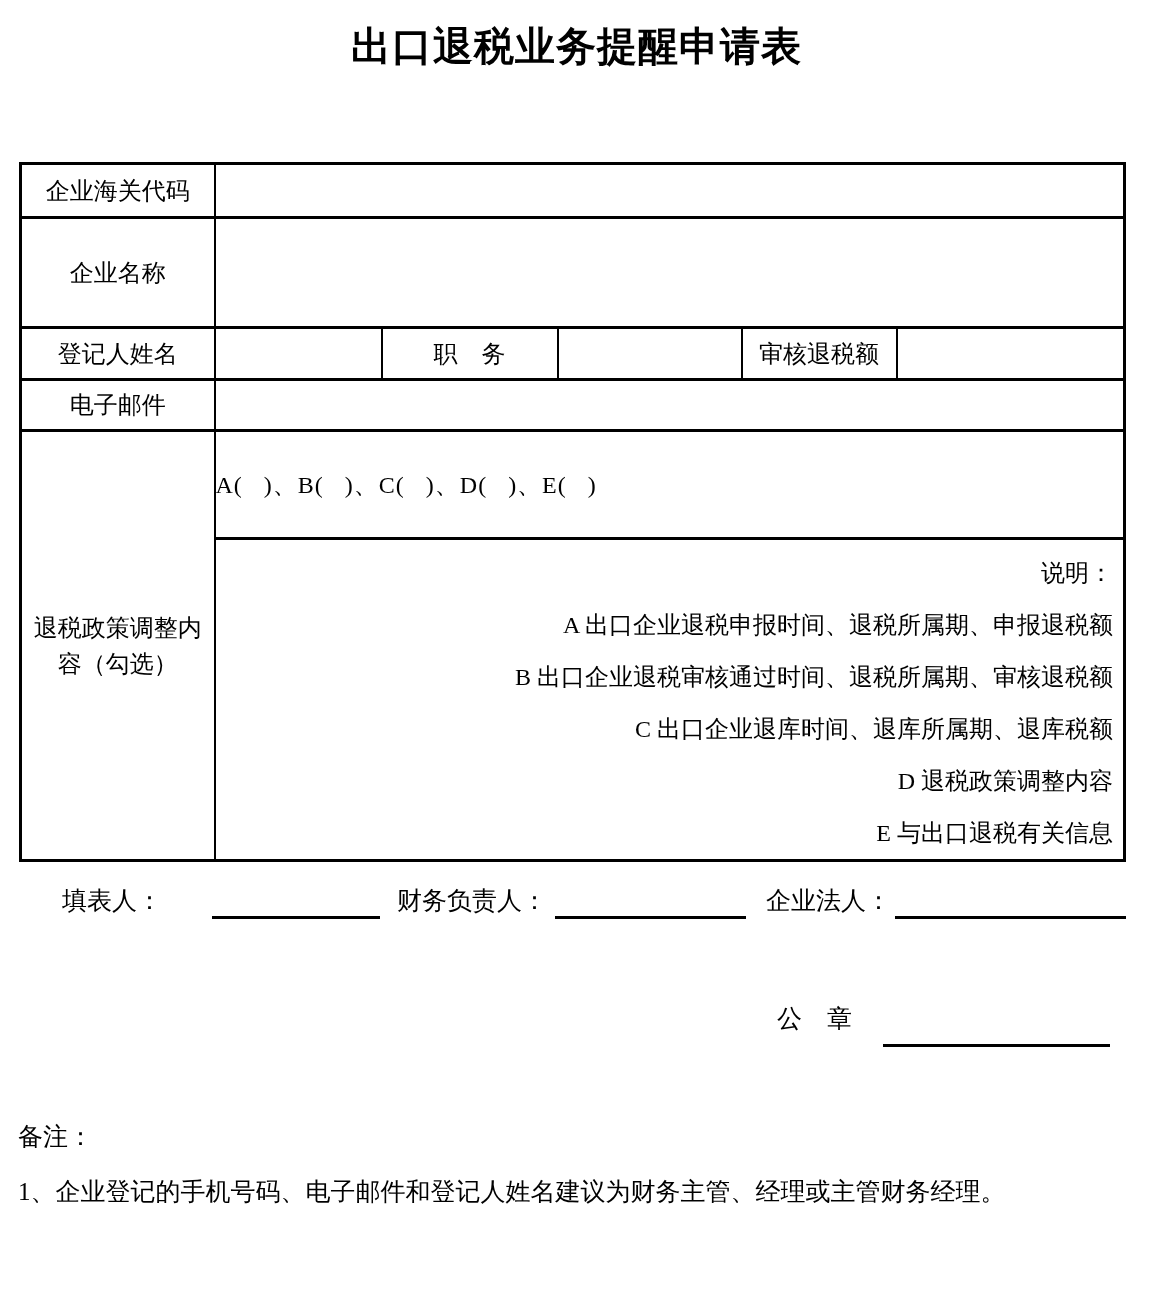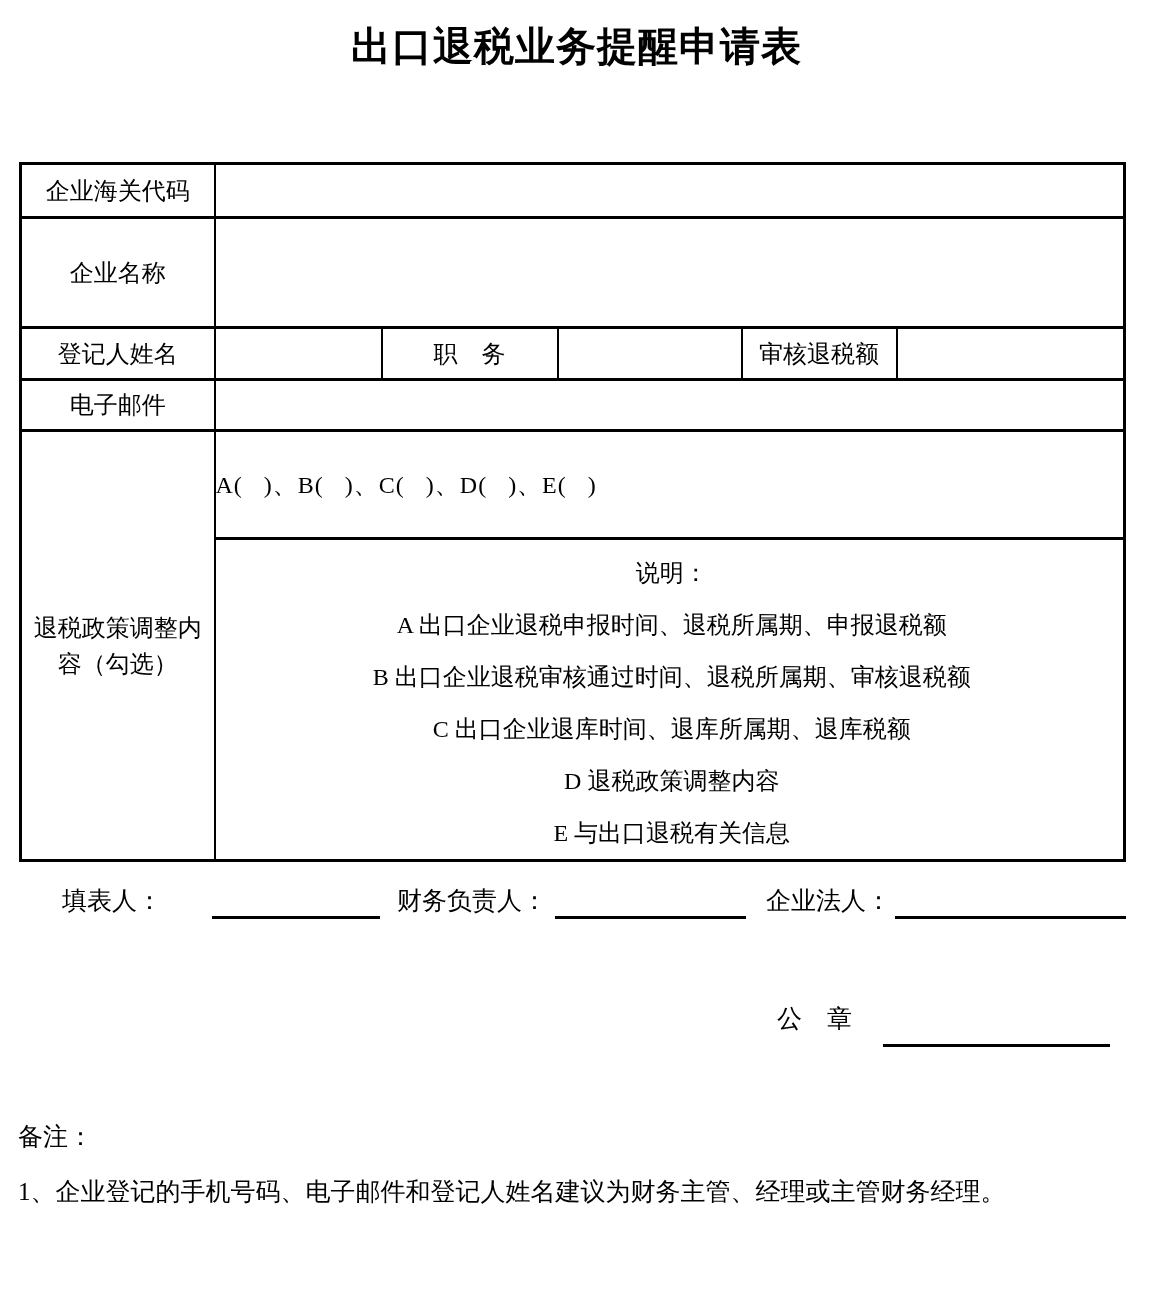--- a/index.html
+++ b/index.html
@@ -56,21 +56,21 @@
     padding: 0 8px;
     line-height: 36px;
   }
   td.options {
     white-space: pre;
     font-size: 23px;
     letter-spacing: 1px;
   }
   td.notes {
     vertical-align: top;
-    text-align: center;
+    text-align: right;
     padding: 6px 10px 0 15px;
     line-height: 52px;
   }
   .abs { position: absolute; font-size: 25px; white-space: nowrap; }
   .sig-line {
     position: absolute;
     border-bottom: 3px solid #000;
   }
   .sig1-label { left: 62px;  top: 884px; }
   .sig1-line  { left: 212px; top: 884px; width: 168px; height: 35px; }

